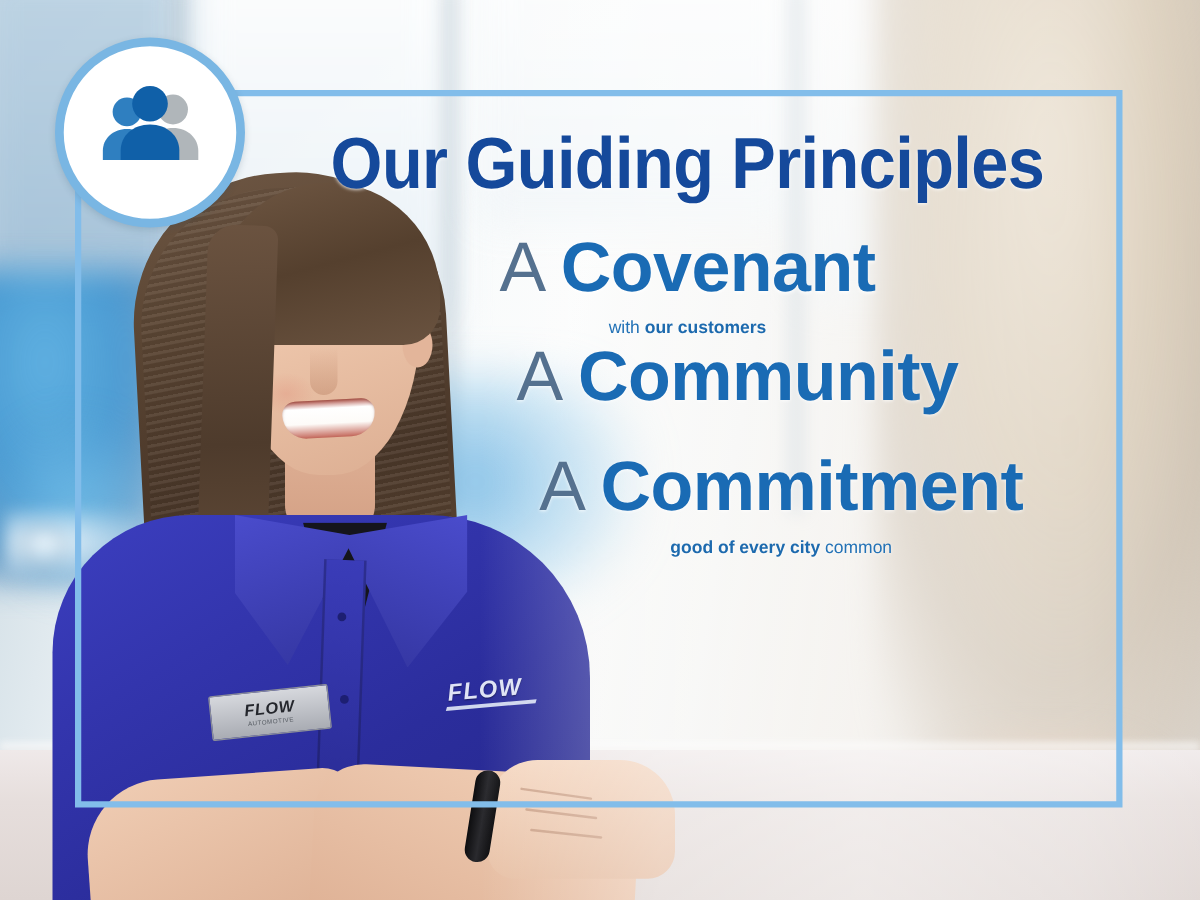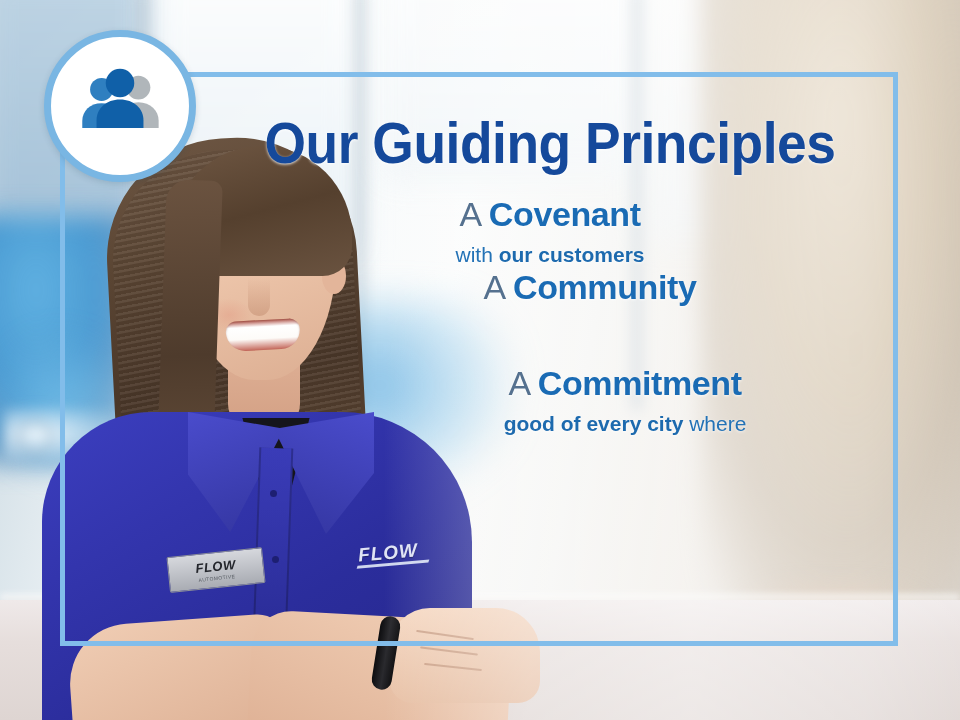--- a/index.html
+++ b/index.html
@@ -282,56 +282,56 @@
   .frame{
     position:absolute; left:60px; top:72px;
     width:838px; height:574px;
     border:5px solid #82bdea;
     z-index:4;
     pointer-events:none;
   }
 
   
   .textwrap{
-    position:absolute; left:200px; top:96px; width:700px; height:560px;
+    position:absolute; left:200px; top:84px; width:700px; height:560px;
     z-index:8;
   }
 
   .title{
     font-family:"Liberation Sans", sans-serif;
     font-weight:bold;
     font-size:58px;
     line-height:1;
     letter-spacing:-.5px;
     color:#15499b;
     text-align:center;
     transform:scaleX(.92);
     transform-origin:center;
     text-shadow:0 1px 3px rgba(255,255,255,.85);
     margin-top:18px;
   }
 
   .principle{ text-align:center; }
   .p1{ margin-top:24px; padding-left:0; }
   .p2{ padding-left:80px; }
-  .p3{ margin-top:60px; padding-left:150px; }
+  .p3{ margin-top:29px; padding-left:150px; }
 
   .head{
-    font-size:34px;
+    font-size:56px;
     line-height:1.06;
     letter-spacing:-.4px;
     white-space:nowrap;
     text-shadow:0 1px 3px rgba(255,255,255,.8);
   }
   .head .lead{ font-weight:normal; color:#55718f; }
   .head .key{  font-weight:bold;   color:#1a6bb4; }
 
   .sub{
     margin-top:9px;
-    font-size:21px;
+    font-size:14px;
     line-height:1.32;
     color:#2372b6;
     text-shadow:0 1px 3px rgba(255,255,255,.8);
   }
   .sub b{ font-weight:bold; color:#1d6aae; }
   .sub .reg{ font-weight:normal; }
   .sub-narrow{ max-width:400px; margin-left:auto; margin-right:auto; }
 </style>
 </head>
 <body>
@@ -440,19 +440,19 @@
       </div>
     </div>
 
     <div class="principle p3">
       <div class="head">
         <span class="lead">A</span>
         <span class="key">Commitment</span>
       </div>
       <div class="sub sub-narrow">
         <div>
-          <b>good of every city</b><span class="reg"> where</span>
+          <b>good of every city</b><span class="reg"> common</span>
         </div>
       </div>
     </div>
 
   </div>
 </div>
 
 </body></html>

